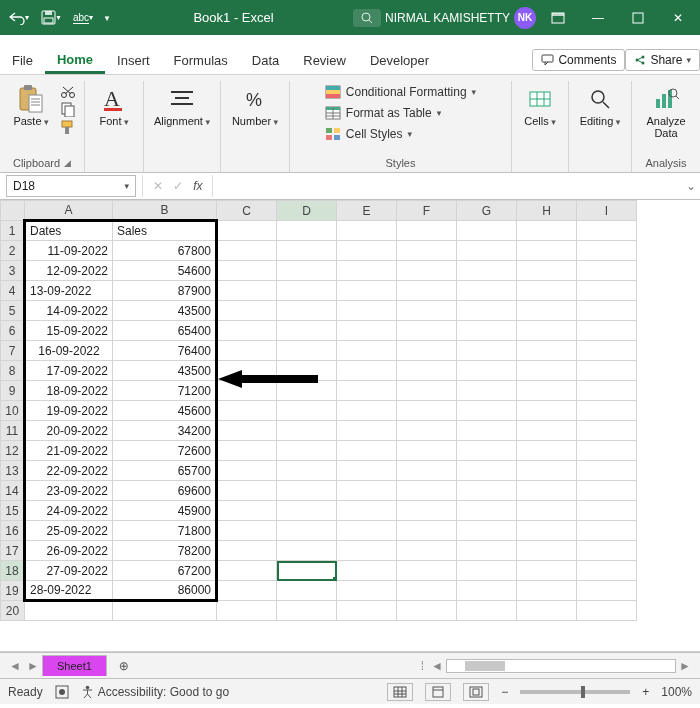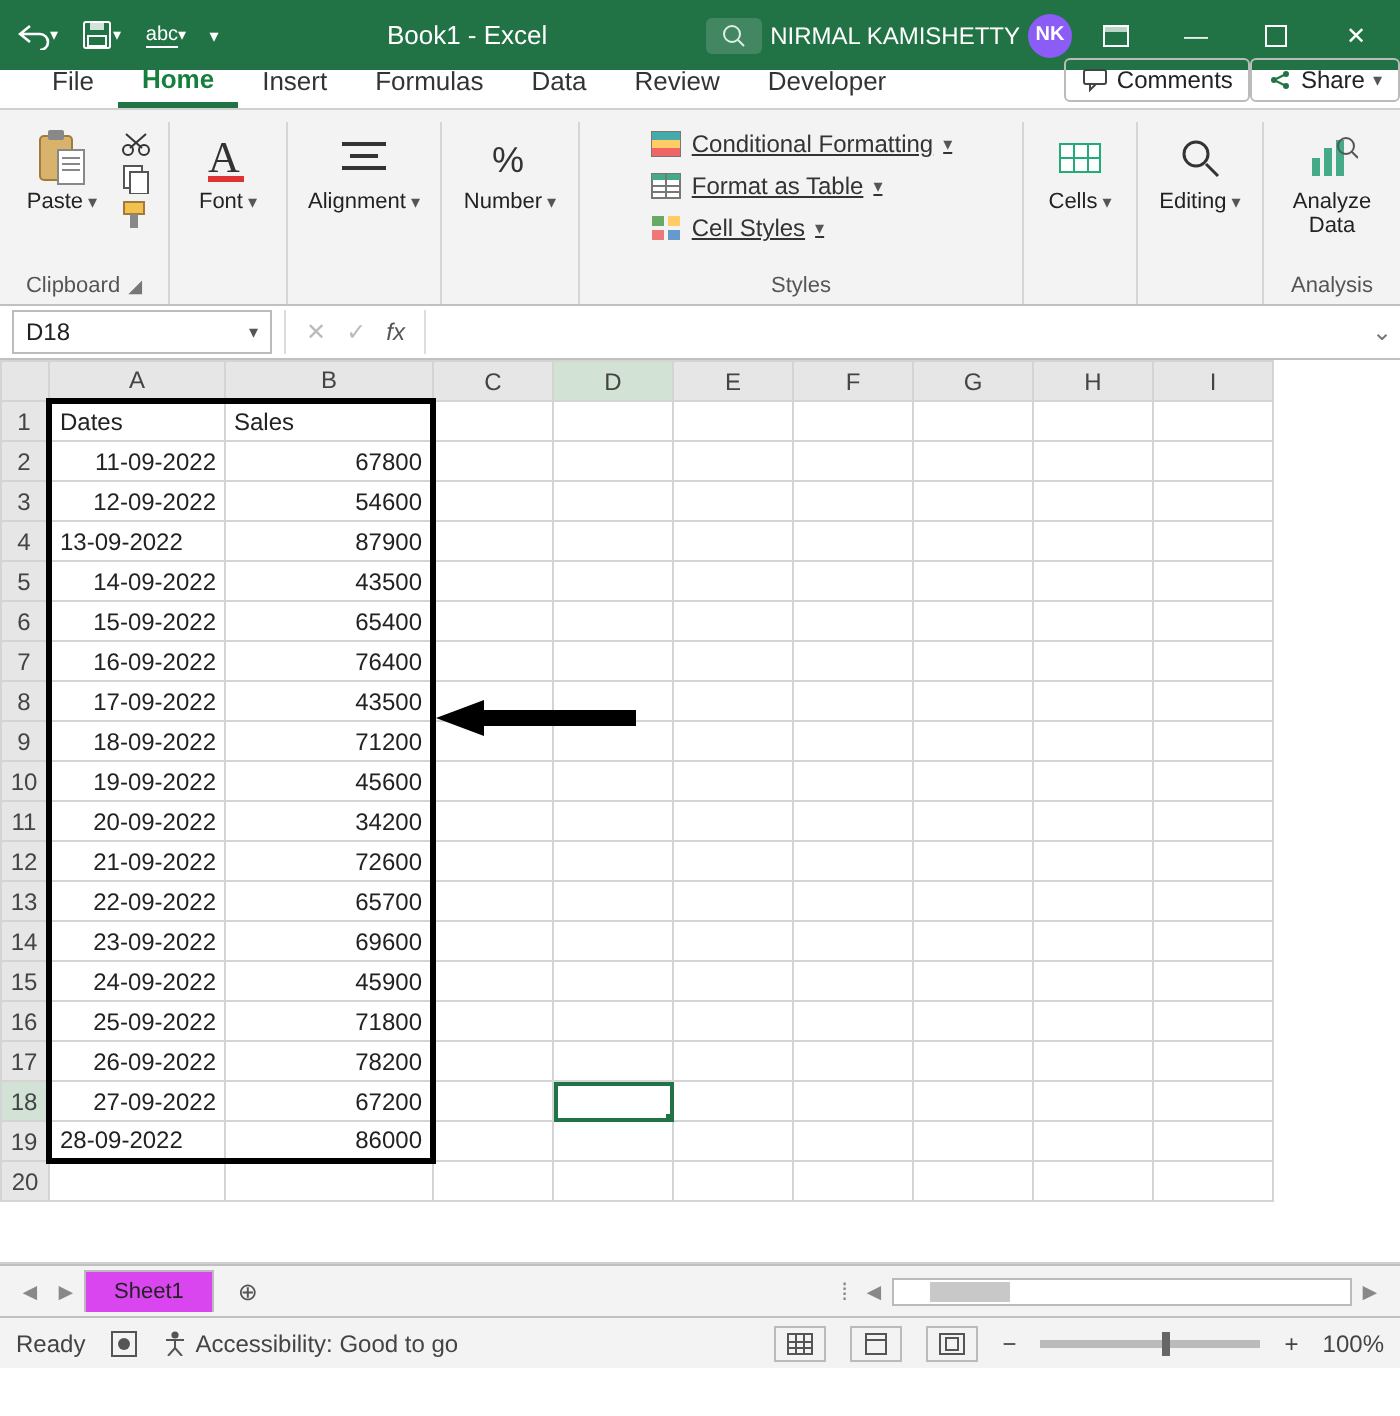--- a/index.html
+++ b/index.html
@@ -33,25 +33,24 @@
   .avatar {
     width: 22px; height: 22px; border-radius: 50%;
     background: #8b5cf6; color: #fff; font-size: 10px;
     display: flex; align-items: center; justify-content: center;
     font-weight: 600;
   }
   .winbtn { width: 36px; height: 28px; display: flex; align-items: center; justify-content: center; color:#fff;}
   
   .menutabs {
     background: #fff;
-    height: 20px;
+    height: 40px;
     border-bottom: 1px solid #d0d0d0;
     display: flex;
     align-items: flex-end;
-    padding-left: 14px;
     gap: 0px;
     justify-content: flex-end;
   }
   .tab {
     padding: 6px 12px 6px;
     font-size: 13px;
     color: #333;
     display:flex; align-items:center; gap:4px;
   }
   .tab.active {
@@ -85,21 +84,21 @@
   .group-label { font-size: 11px; color: #555; padding-bottom: 3px; display:flex; align-items:center; gap:4px;}
   .launcher { font-size:9px; color:#777; }
   .bigbtn {
     display:flex; flex-direction:column; align-items:center; justify-content:flex-start;
     width: 46px; padding-top:4px; gap:2px;
   }
   .bigbtn .ico { width:28px; height:28px; display:flex; align-items:center; justify-content:center;}
   .bigbtn .lbl { font-size:11px; text-align:center; line-height:1.1;}
   .drop::after { content:" ▾"; font-size:9px; color:#555;}
   .minicol { display:flex; flex-direction:column; gap:2px; padding-top:4px; font-size:11px;}
-  .stylerow { display:flex; align-items:center; gap:5px; font-size:12px; color:#333; padding:2px 4px;text-decoration:underline;}
+  .stylerow { display:flex; align-items:center; gap:5px; font-size:12px; color:#333; padding:2px 4px;}
   .stylerow .si { width:16px; height:14px; }
   
   .fbar {
     display:flex; align-items:center;
     border-bottom: 1px solid #c0c0c0;
     height: 27px; background:#fff;
   }
   .namebox {
     width: 130px; height: 22px;
     border: 1px solid #bbb;
@@ -555,21 +554,21 @@
           <td></td>
           <td></td>
           <td></td>
           <td></td>
           <td></td>
           <td></td>
           <td></td>
         </tr>
         <tr>
           <td class="rowhdr">7</td>
-          <td style="text-align: right; border-left: 3px solid rgb(0, 0, 0);">16-09-2022</td>
+          <td style="text-align: center; border-left: 3px solid rgb(0, 0, 0);">16-09-2022</td>
           <td style="text-align: right; border-right: 3px solid rgb(0, 0, 0);">76400</td>
           <td></td>
           <td></td>
           <td></td>
           <td></td>
           <td></td>
           <td></td>
           <td></td>
         </tr>
         <tr>

